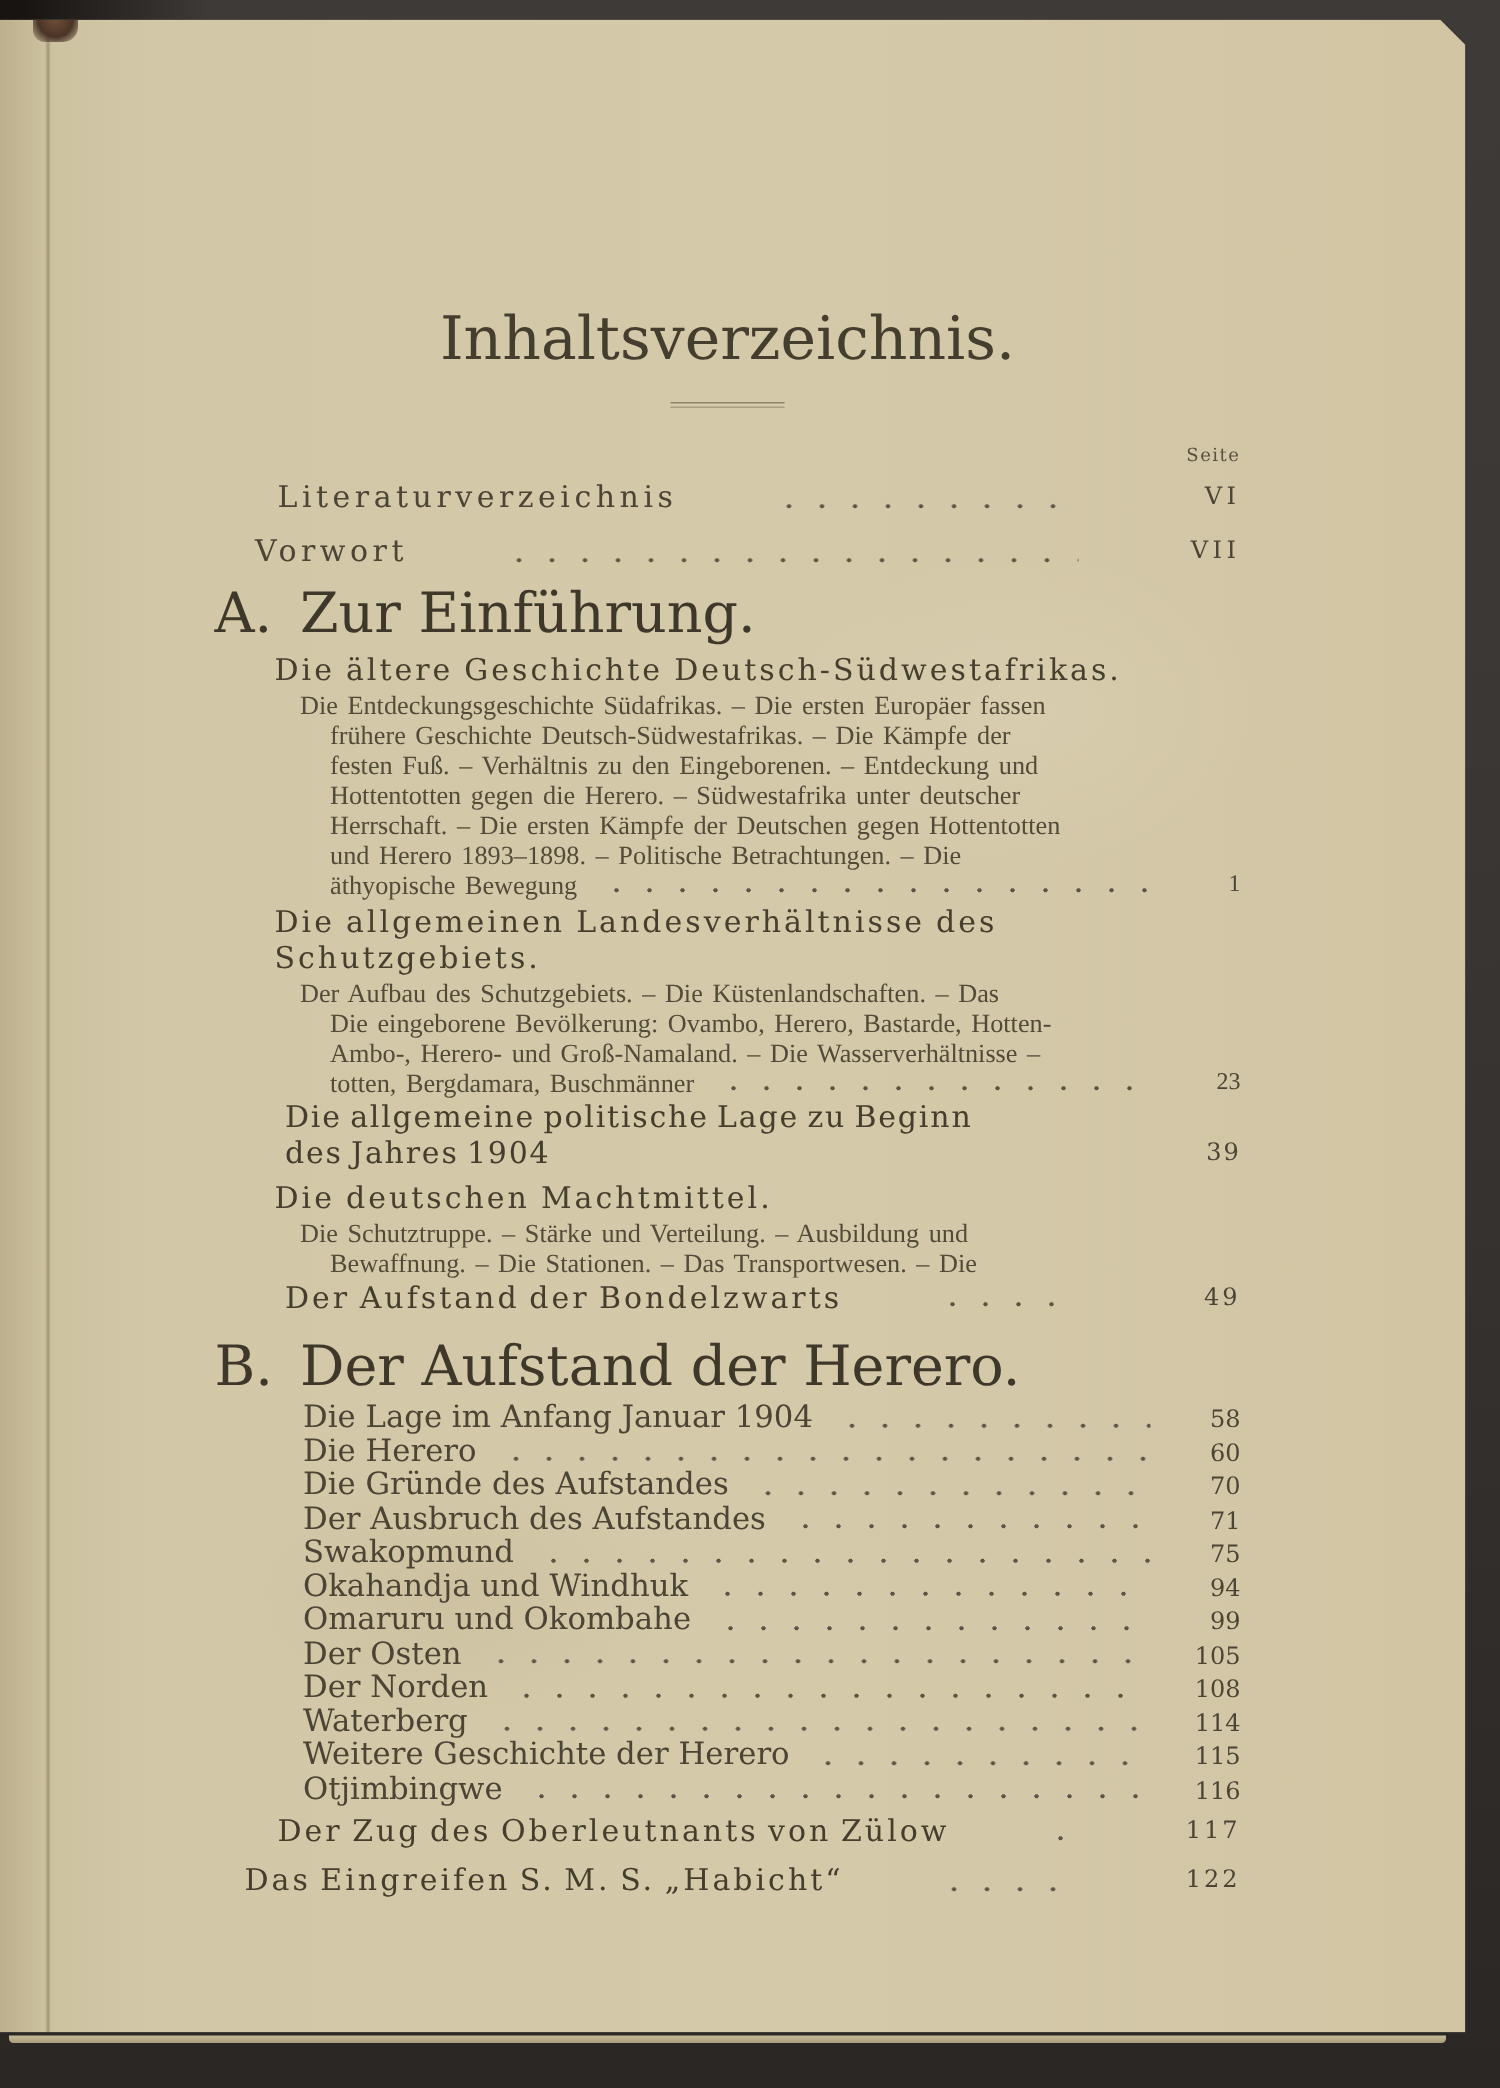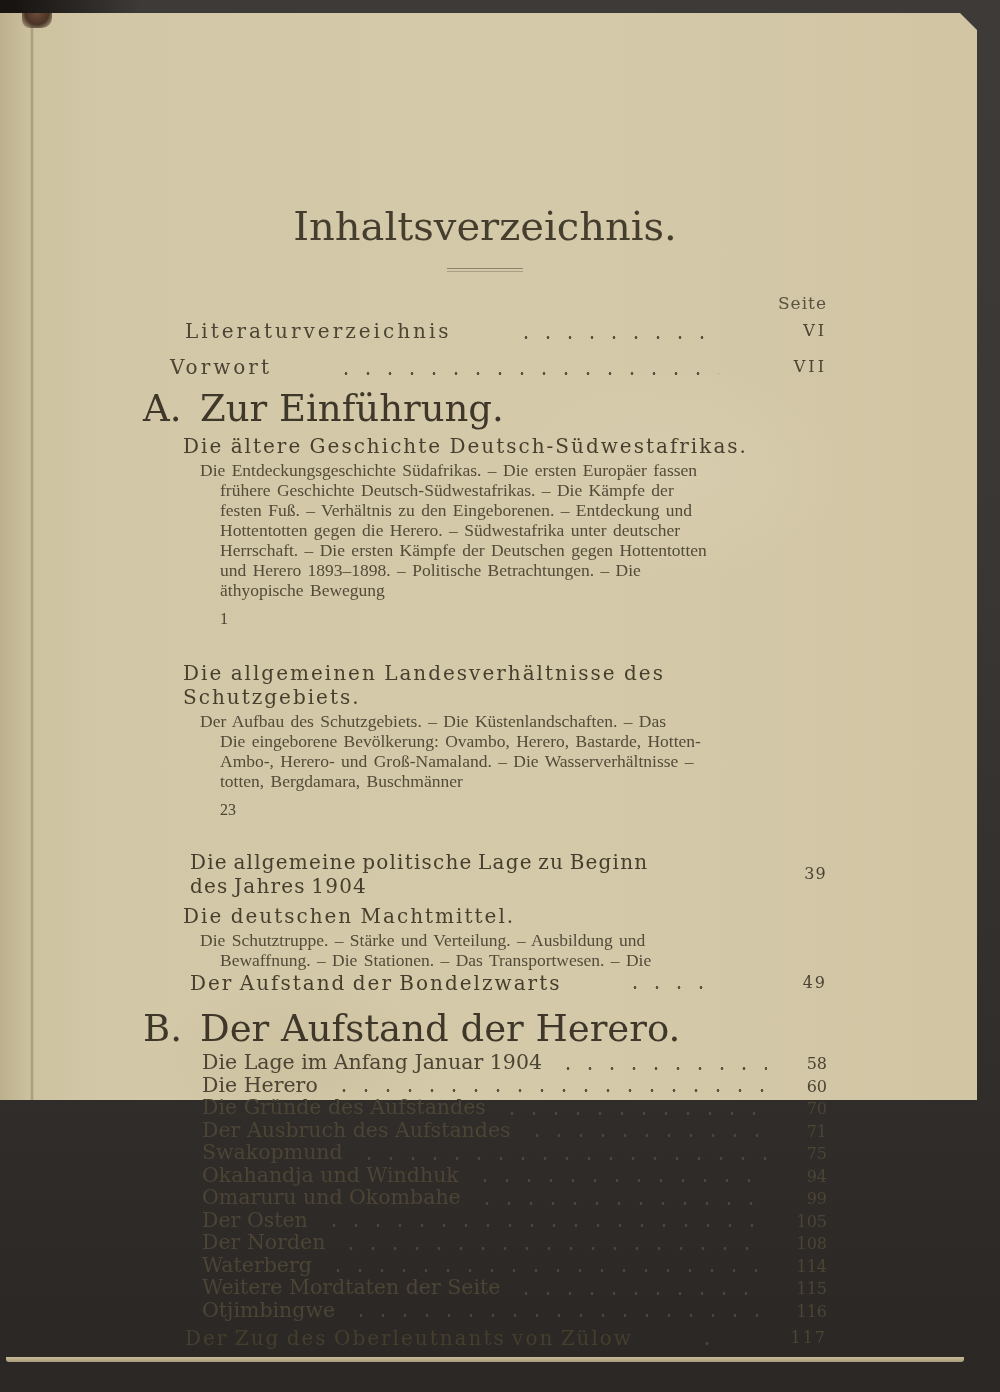--- a/index.html
+++ b/index.html
@@ -3,21 +3,21 @@
 <meta charset="utf-8">
 <style>
   html,body { margin:0; padding:0; }
   body { width:1000px; height:1392px; font-family:"DejaVu Serif", serif; }
 
   .scene { position:relative; width:1000px; height:1392px; overflow:hidden;
            background:linear-gradient(180deg,#3e3a37 0%,#3b3836 30%,#353230 58%,#2a2725 100%); }
   .corner-shadow { position:absolute; left:0; top:0; width:140px; height:26px;
            background:linear-gradient(90deg,#171411 10%,rgba(23,20,17,0) 100%); }
 
-  .page { position:absolute; left:0; top:13px; width:977px; height:1087px;
+  .page { position:absolute; left:0; top:13px; width:977px; height:1342px;
           clip-path:polygon(0 0, 960px 0, 977px 17px, 977px 1342px, 0 1342px);
           background:
             radial-gradient(240px 160px at 680px 460px, rgba(255,250,233,.10), rgba(255,250,233,0) 70%),
             radial-gradient(200px 120px at 300px 1050px, rgba(110,90,50,.06), rgba(110,90,50,0) 70%),
             linear-gradient(90deg,#c7bb99 0px,#cdc2a0 28px,#d2c7a6 100px,#d4c9a9 55%,#d1c5a4 100%);
           color:#4c4434; }
   .page::before { content:""; position:absolute; left:0; top:0; bottom:0; width:34px;
           background:linear-gradient(90deg, rgba(115,96,58,.12), rgba(115,96,58,0)); }
   .crease { position:absolute; left:30px; top:0; bottom:0; width:4px;
           background:linear-gradient(90deg, rgba(92,78,50,0), rgba(92,78,50,.38) 50%, rgba(92,78,50,0)); }
@@ -27,24 +27,24 @@
   .under-edge { position:absolute; left:6px; top:1357px; width:958px; height:5px;
           background:linear-gradient(180deg,#c6ba97,#a99d7c); border-radius:0 0 3px 3px; }
 
   .content { position:absolute; left:0; top:0; width:977px; height:1342px;
              padding:0 150px 0 143px; box-sizing:border-box; }
 
   .title { margin:187px 0 0 0; text-align:center; font-size:40px; line-height:52px;
            letter-spacing:0px; color:#453d2d; }
   .rule  { width:76px; height:2px; margin:16px auto 0 auto;
            border-top:1px solid rgba(104,96,76,.65); border-bottom:1px solid rgba(104,96,76,.40); }
-  .seite { margin-top:22px; text-align:right; font-size:17px; line-height:18px;
+  .seite { margin-top:22px; text-align:right; font-size:12px; line-height:18px;
            letter-spacing:1px; color:#5a5240; }
 
-  .row { display:flex; align-items:center;gap:48px; }
+  .row { display:flex; align-items:flex-end;gap:48px; }
   .dots { flex:1 1 auto; align-self:flex-end; height:5px; margin:0 10px 4px 15px;
           background-image:radial-gradient(circle, rgba(80,72,56,.9) 1.3px, rgba(80,72,56,0) 1.6px);
           background-size:22px 5px; background-repeat:repeat-x; background-position:left bottom; }
   .sp   { flex:1 1 auto; }
   .pg   { flex:0 0 50px; text-align:right; font-size:16px; color:#4c4434; }
 
   .front { margin:6px 0 0 42px; font-size:20px; line-height:26px; letter-spacing:3px;
            word-spacing:2px; color:#4c4434; }
   .front + .front { margin-top:10px;margin-left:27px; }
 
@@ -52,21 +52,21 @@
   .sec-head.b { margin-top:12px; }
   .sec-letter { flex:0 0 57px; }
 
   .subhead { margin:2px 0 0 40px; font-size:20px; line-height:24px; letter-spacing:2px;
              word-spacing:-1px; color:#473f2e; }
 
   .summary { margin:2px 0 0 57px; font-size:17.5px; line-height:20px; color:#534b3a;
              word-spacing:2px;font-family:Liberation Serif, serif; }
   .sum-line { white-space:nowrap; }
   .cont { margin-left:20px; }
-  .sum-last { display:flex; align-items:flex-start; margin-left:20px; white-space:nowrap;flex-direction:column; }
+  .sum-last { display:flex; align-items:flex-start; margin-left:20px; white-space:nowrap; }
 
   .spaced { margin-left:47px; font-size:20px; line-height:24px; letter-spacing:2px;
             word-spacing:-2px; color:#463e2d; }
   .spaced.tight { letter-spacing:1.2px; line-height:24px; margin-top:0px; }
   .spaced.mt2 { margin-top:2px; line-height:22px; }
   .spaced.zug { margin:4px 0 0 42px; }
   .spaced.habicht { margin:8px 0 0 20px; line-height:26px; }
   .subhead.machtmittel { margin-top:6px; }
 
   .chapters { margin:0 0 0 59px; }
@@ -203,21 +203,21 @@
           <span>Der Norden</span>
           <span class="dots"></span>
           <span class="pg">108</span>
         </div>
         <div class="chap">
           <span>Waterberg</span>
           <span class="dots"></span>
           <span class="pg">114</span>
         </div>
         <div class="chap">
-          <span>Weitere Mordtaten der Seite</span>
+          <span>Weitere Geschichte der Herero</span>
           <span class="dots"></span>
           <span class="pg">115</span>
         </div>
         <div class="chap">
           <span>Otjimbingwe</span>
           <span class="dots"></span>
           <span class="pg">116</span>
         </div>
       </div>
 

